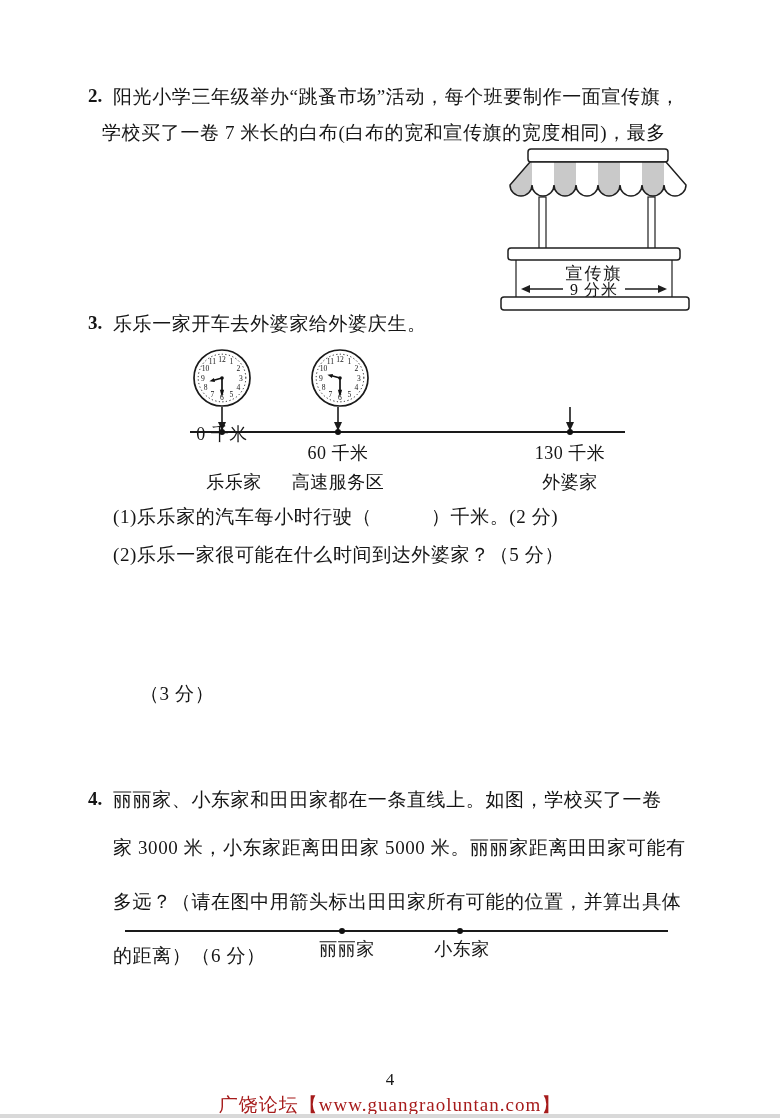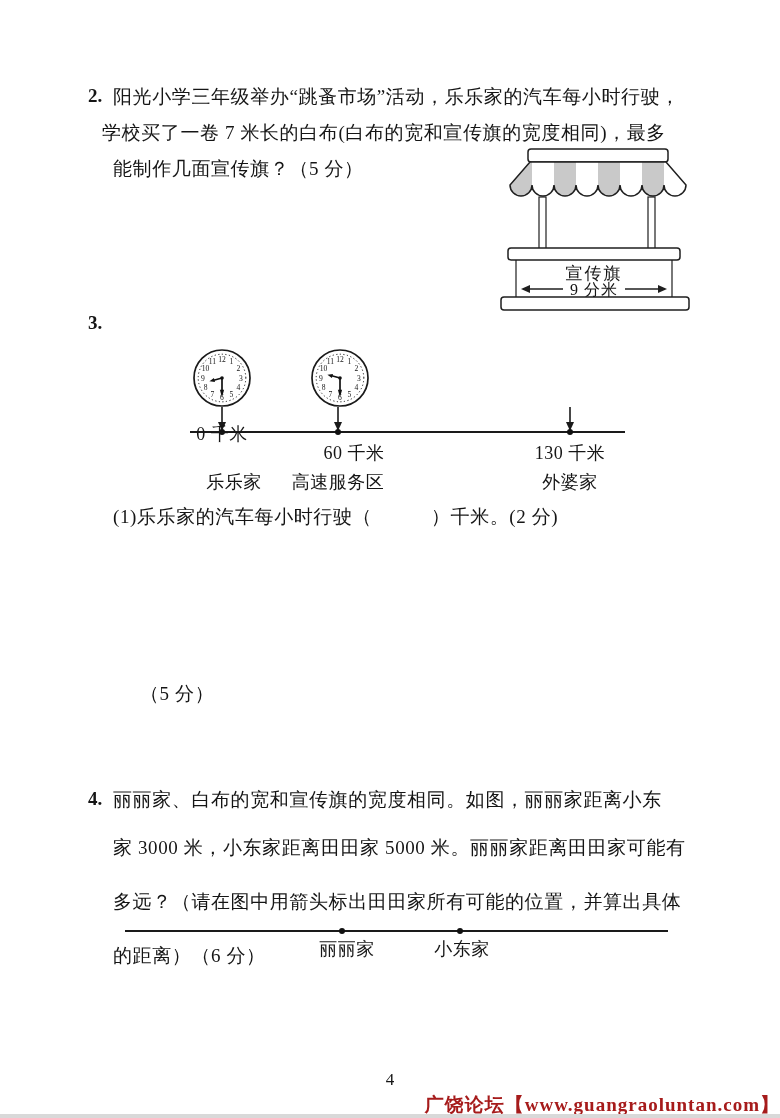--- a/index.html
+++ b/index.html
@@ -9,33 +9,32 @@
   }
   .qnum{position:absolute;font-size:19px;font-weight:bold;line-height:22px;}
   .tline{position:absolute;font-size:19px;line-height:24px;letter-spacing:0.6px;white-space:pre;}
   .center-label{position:absolute;transform:translateX(-50%);font-size:18px;white-space:nowrap;letter-spacing:0.5px;}
   .hline{position:absolute;height:2px;background:#1a1a1a;}
   .ldot{position:absolute;width:6px;height:6px;border-radius:50%;background:#111;transform:translate(-50%,-50%);}
   .down-arrow{position:absolute;width:12px;height:24px;}
   .clock{position:absolute;width:62px;height:62px;}
   .stall{position:absolute;}
   .footer-num{position:absolute;left:0;right:0;text-align:center;font-size:17px;}
-  .footer-site{position:absolute;left:0;right:0;text-align:right;font-size:19px;font-weight:bold;letter-spacing:1px;}
+  .footer-site{position:absolute;left:0;right:0;text-align:center;font-size:19px;font-weight:normal;letter-spacing:1px;}
   .page-edge{position:absolute;left:0;right:0;bottom:0;height:4px;background:#d9d9d9;}
   svg text{font-family:"Liberation Serif","DejaVu Serif",serif;}
 </style>
 </head>
 <body>
 
 <div class="page">
 
   <div class="qnum" style="left:88px;top:85px">2.</div>
-  <div class="tline" style="left:113px;top:85px">阳光小学三年级举办“跳蚤市场”活动，乐乐家的汽车每小时行驶，</div>
+  <div class="tline" style="left:113px;top:85px">阳光小学三年级举办“跳蚤市场”活动，每个班要制作一面宣传旗，</div>
   <div class="tline" style="left:102px;top:121px">学校买了一卷 7 米长的白布(白布的宽和宣传旗的宽度相同)，最多</div>
-  <div class="tline" style="left:113px;top:157px">能制作几面宣传旗？（5 分）</div>
 
   <svg class="stall" style="left:495px;top:145px" width="200" height="166" viewBox="0 0 200 166">
     <defs>
       <clipPath id="awningClip">
         <path d="M35,17 H171 L191,40
                  A11,11 0 0 1 169,40 A11,11 0 0 1 147,40 A11,11 0 0 1 125,40 A11,11 0 0 1 103,40
                  A11,11 0 0 1 81,40  A11,11 0 0 1 59,40  A11,11 0 0 1 37,40  A11,11 0 0 1 15,40 Z"></path>
       </clipPath>
     </defs>
 
@@ -68,20 +67,21 @@
       <line x1="130" y1="144" x2="170" y2="144"></line>
     </g>
     <polygon points="26,144 35,140 35,148" fill="#1f1f1f"></polygon>
     <polygon points="172,144 163,140 163,148" fill="#1f1f1f"></polygon>
     <text x="99" y="150" text-anchor="middle" font-size="16" fill="#151515" letter-spacing="1">9 分米</text>
 
     <rect x="6" y="152" width="188" height="13" rx="3" fill="#ffffff" stroke="#1f1f1f" stroke-width="1.5"></rect>
   </svg>
 
   <div class="qnum" style="left:88px;top:312px">3.</div>
+  <div class="tline" style="left:113px;top:312px">乐乐一家开车去外婆家给外婆庆生。</div>
 
   <div class="clock" style="left:191px;top:347px">
     <svg class="clock-svg" width="62" height="62" viewBox="-31 -31 62 62">
         <circle cx="0" cy="0" r="28" fill="#fff" stroke="#1a1a1a" stroke-width="1.7"></circle>
         <circle cx="0" cy="0" r="23.8" fill="none" stroke="#1a1a1a" stroke-width="1" stroke-dasharray="0.4,3.2" stroke-linecap="round"></circle>
         <text x="9.50" y="-16.45" text-anchor="middle" dominant-baseline="central" font-size="7.6" fill="#151515">1</text>
         <text x="16.45" y="-9.50" text-anchor="middle" dominant-baseline="central" font-size="7.6" fill="#151515">2</text>
         <text x="19.00" y="-0.00" text-anchor="middle" dominant-baseline="central" font-size="7.6" fill="#151515">3</text>
         <text x="16.45" y="9.50" text-anchor="middle" dominant-baseline="central" font-size="7.6" fill="#151515">4</text>
         <text x="9.50" y="16.45" text-anchor="middle" dominant-baseline="central" font-size="7.6" fill="#151515">5</text>
@@ -135,32 +135,33 @@
     <line x1="6" y1="0" x2="6" y2="17" stroke="#1a1a1a" stroke-width="1.6"></line>
       <polygon points="6,24 2,15 10,15" fill="#1a1a1a"></polygon>
   </svg>
 
   <div class="hline" style="left:190px;top:431px;width:435px"></div>
   <div class="ldot" style="left:222px;top:432px"></div>
   <div class="ldot" style="left:338px;top:432px"></div>
   <div class="ldot" style="left:570px;top:432px"></div>
 
   <div class="center-label" style="left:222px;top:422px">0 千米</div>
-  <div class="center-label" style="left:354px;top:441px">60 千米</div>
+  <div class="center-label" style="left:338px;top:441px">60 千米</div>
   <div class="center-label" style="left:570px;top:441px">130 千米</div>
 
   <div class="center-label" style="left:234px;top:470px">乐乐家</div>
   <div class="center-label" style="left:338px;top:470px">高速服务区</div>
   <div class="center-label" style="left:570px;top:470px">外婆家</div>
 
   <div class="tline" style="left:113px;top:505px">(1)乐乐家的汽车每小时行驶（　　　）千米。(2 分)</div>
-  <div class="tline" style="left:140px;top:682px">（5 分）</div>
+  <div class="tline" style="left:113px;top:543px">(2)乐乐一家很可能在什么时间到达外婆家？（5 分）</div>
+  <div class="tline" style="left:140px;top:682px">（3 分）</div>
 
   <div class="qnum" style="left:88px;top:788px">4.</div>
-  <div class="tline" style="left:113px;top:788px">丽丽家、白布的宽和宣传旗的宽度相同。如图，丽丽家距离小东</div>
+  <div class="tline" style="left:113px;top:788px">丽丽家、小东家和田田家都在一条直线上。如图，学校买了一卷</div>
   <div class="tline" style="left:113px;top:836px">家 3000 米，小东家距离田田家 5000 米。丽丽家距离田田家可能有</div>
   <div class="tline" style="left:113px;top:890px">多远？（请在图中用箭头标出田田家所有可能的位置，并算出具体</div>
   <div class="tline" style="left:113px;top:944px">的距离）（6 分）</div>
 
   <div class="hline" style="left:125px;top:930px;width:543px"></div>
   <div class="ldot" style="left:342px;top:931px"></div>
   <div class="ldot" style="left:460px;top:931px"></div>
   <div class="center-label" style="left:347px;top:937px">丽丽家</div>
   <div class="center-label" style="left:462px;top:937px">小东家</div>
 

